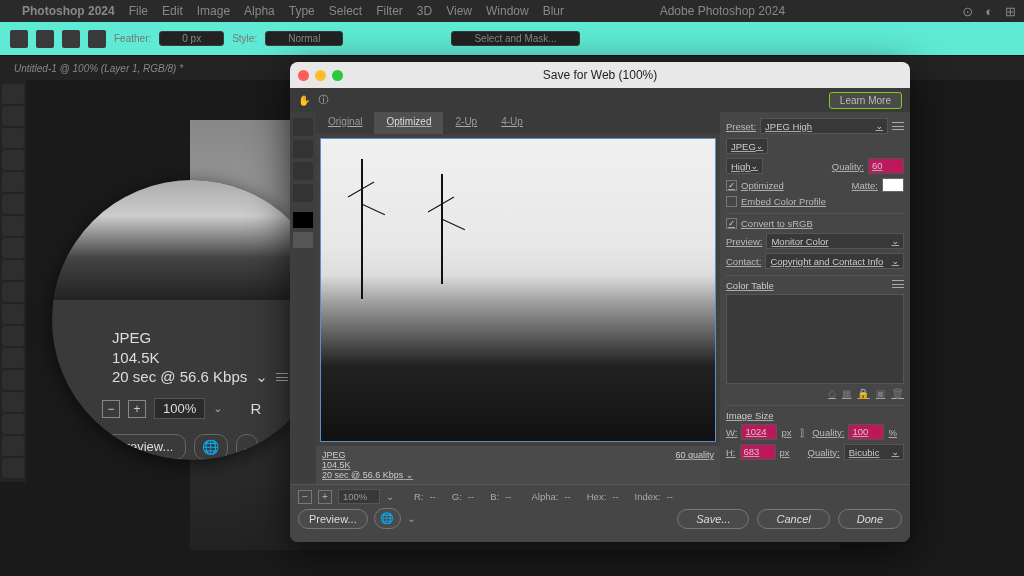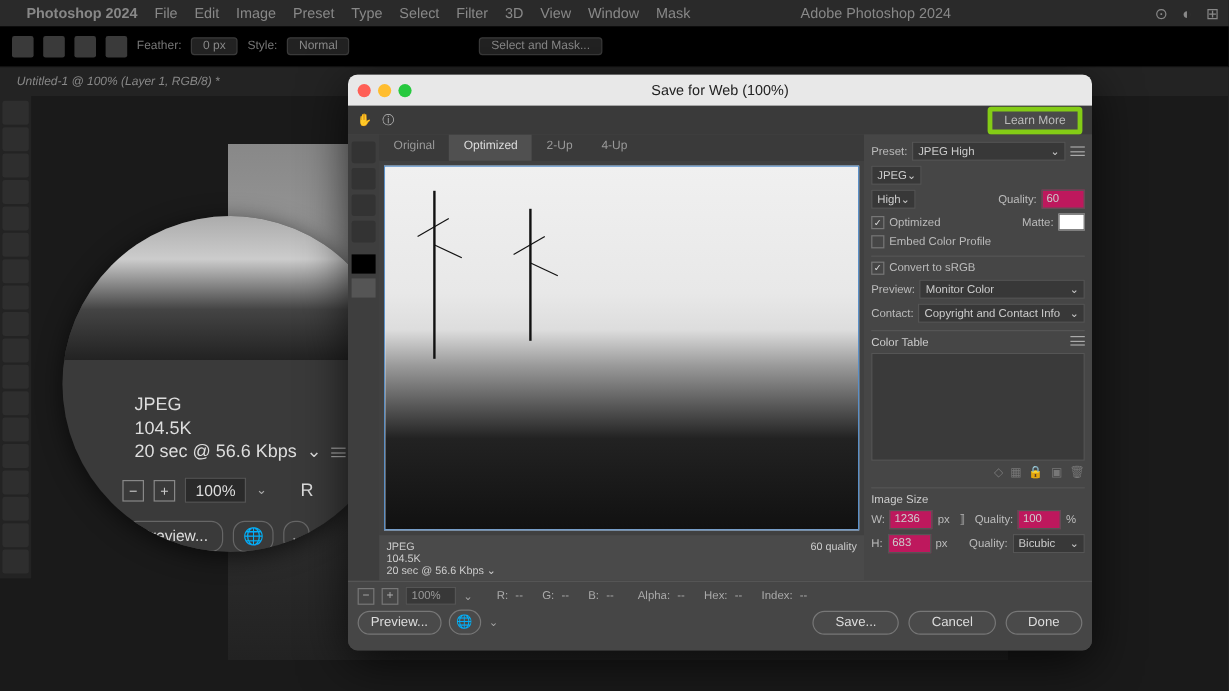--- a/index.html
+++ b/index.html
@@ -1,23 +1,23 @@
 <!DOCTYPE html>
 <html><head>
 <meta charset="utf-8">
 <style>
 * { margin:0; padding:0; box-sizing:border-box; font-family:-apple-system,"Helvetica Neue",Arial,sans-serif; }
 body { width:1024px; height:576px; background:#1a1a1a; overflow:hidden; position:relative; font-size:11px; color:#aaa; }
 .menubar { height:22px; background:#2a2a2a; display:flex; align-items:center; padding:0 8px; gap:14px; color:#888; font-size:12px; }
 .menubar .app { font-weight:600; }
 .menubar .right { margin-left:auto; display:flex; gap:12px; font-size:13px; }
-.topbar { height:34px; background:#000000; display:flex; align-items:center; padding:0 10px; gap:8px; border-bottom:1px solid #111; }
+.topbar { height:34px; background:#5eead4; display:flex; align-items:center; padding:0 10px; gap:8px; border-bottom:1px solid #111; }
 .topbar .icon { width:18px; height:18px; background:#3a3a3a; border-radius:2px; }
 .topbar .label { color:#777; font-size:10px; }
-.topbar .field { background:#222; border:1px solid #3a3a3a; padding:1px 9px; border-radius:3px; color:#888; font-size:10px; }
+.topbar .field { background:#222; border:1px solid #3a3a3a; padding:1px 22px; border-radius:3px; color:#888; font-size:10px; }
 .doctab { height:24px; background:#232323; display:flex; align-items:center; padding:0 14px; font-size:10px; font-style:italic; color:#888; }
 .tools { position:absolute; left:0; top:80px; width:26px; background:#232323; display:flex; flex-direction:column; gap:2px; padding:4px 2px; }
 .tools .tool { width:22px; height:20px; background:#2e2e2e; border-radius:2px; }
 .canvas { position:absolute; left:190px; top:120px; width:650px; height:430px; background:#555; }
 .canvas-img { width:100%; height:100%; background:linear-gradient(#888 0%,#aaa 45%,#333 60%,#222 100%); }
 .loupe { position:absolute; left:52px; top:180px; width:280px; height:280px; border-radius:50%; background:#3a3a3a; overflow:hidden; box-shadow:0 4px 20px rgba(0,0,0,.6); }
 .loupe-inner { position:absolute; inset:0; }
 .loupe-img { position:absolute; left:0; top:-20px; width:100%; height:140px; background:linear-gradient(#999,#ccc 40%,#444 70%,#222); }
 .loupe-info { position:absolute; left:60px; top:148px; color:#ddd; font-size:15px; line-height:1.3; }
 .loupe-info .meta { display:flex; align-items:center; gap:8px; }
@@ -27,22 +27,22 @@
 .loupe-btn { position:absolute; left:52px; top:254px; display:flex; gap:8px; }
 .loupe-btn .btn { background:#3a3a3a; border:1px solid #666; padding:4px 12px; border-radius:10px; color:#ddd; font-size:13px; }
 .loupe-btn .ico { width:34px; height:26px; background:#3a3a3a; border:1px solid #666; border-radius:10px; display:flex; align-items:center; justify-content:center; font-size:14px;}
 .dialog { position:absolute; left:290px; top:62px; width:620px; height:480px; background:#464646; border-radius:8px; box-shadow:0 10px 40px rgba(0,0,0,.7); overflow:hidden; display:flex; flex-direction:column; }
 .dlg-title { height:26px; background:#e8e8e8; display:flex; align-items:center; padding:0 8px; position:relative; }
 .traffic { display:flex; gap:6px; }
 .traffic span { width:11px; height:11px; border-radius:50%; }
 .tr-r{background:#ff5f56}.tr-y{background:#ffbd2e}.tr-g{background:#27c93f}
 .dlg-title .t { position:absolute; left:0; right:0; text-align:center; color:#222; font-size:12px; }
 .tip { height:24px; background:#3a3a3a; display:flex; align-items:center; padding:0 8px; gap:8px; color:#bbb; font-size:10px; }
-.tip .learn { margin-left:auto; background:#4a4a4a; border:4px solid #84cc16; padding:2px 10px; border-radius:3px; }
-.dlg-body { flex:1; display:flex; overflow:hidden; }
+.tip .learn { margin-left:auto; background:#4a4a4a; border:1px solid #84cc16; padding:2px 10px; border-radius:3px; }
+.dlg-body { flex:1; display:flex; overflow:hidden;text-decoration:underline; }
 .dlg-left { width:26px; background:#3e3e3e; display:flex; flex-direction:column; gap:4px; padding:6px 3px; }
 .dlg-left .ti { width:20px; height:18px; background:#333; border-radius:2px; }
 .dlg-left .sw { width:20px; height:16px; background:#000; margin-top:6px; }
 .dlg-left .sw2 { width:20px; height:16px; background:#555; }
 .dlg-center { flex:1; display:flex; flex-direction:column; background:#404040; }
 .tabs { height:22px; display:flex; background:#3a3a3a; font-size:10px; }
 .tabs div { padding:4px 12px; color:#999; cursor:pointer; }
 .tabs .active { background:#505050; color:#ddd; }
 .preview { flex:1; margin:4px; border:1px solid #5a8fc7; background:#fff; position:relative; overflow:hidden; }
 .pv-img { position:absolute; inset:0; background:linear-gradient(180deg,#f0f0f0 0%,#e8e8e8 35%,#ddd 45%,#999 55%,#222 75%,#111 100%); }
@@ -62,42 +62,42 @@
 .chk { width:11px; height:11px; border:1px solid #777; display:inline-flex; align-items:center; justify-content:center; font-size:8px; color:#ddd; }
 .swatch { width:22px; height:14px; background:#fff; border:1px solid #666; }
 .sect { margin-top:6px; padding-top:4px; border-top:1px solid #555; }
 .sect-h { font-size:9.5px; color:#ccc; margin-bottom:3px; display:flex; justify-content:space-between;}
 .ct { height:90px; background:#3a3a3a; border:1px solid #555; margin-bottom:4px; }
 .ct-icons { display:flex; gap:6px; justify-content:flex-end; font-size:10px; color:#777; }
 .dlg-foot { height:58px; background:#464646; border-top:1px solid #555; padding:4px 8px; display:flex; flex-direction:column; gap:4px; }
 .foot-row { display:flex; align-items:center; gap:6px; font-size:9.5px; }
 .foot-row .sq { width:14px; height:14px; border:1px solid #777; display:flex;align-items:center;justify-content:center;font-size:10px;}
 .foot-row .fld { background:#383838; border:1px solid #555; padding:1px 4px; width:42px; color:#999; }
-.foot-btn { display:flex; gap:8px; margin-left:auto; }
+.foot-btn { display:flex; gap:8px; margin-left:auto;font-style:italic; }
 .btn-r { background:#4a4a4a; border:1px solid #777; padding:3px 18px; border-radius:12px; color:#ddd; font-size:11px; cursor:pointer; }
 .menu-icon{width:12px;height:8px;display:inline-block;border-top:1px solid #aaa;border-bottom:1px solid #aaa;position:relative}
 .menu-icon::before{content:"";position:absolute;top:3px;left:0;right:0;height:1px;background:#aaa}
 </style>
 </head>
 <body>
 
 <div class="menubar">
   <span></span>
   <span class="app">Photoshop 2024</span>
   <span>File</span>
   <span>Edit</span>
   <span>Image</span>
-  <span>Preset</span>
+  <span>Alpha</span>
   <span>Type</span>
   <span>Select</span>
   <span>Filter</span>
   <span>3D</span>
   <span>View</span>
   <span>Window</span>
-  <span>Mask</span>
+  <span>Blur</span>
   <span style="margin:0 auto">Adobe Photoshop 2024</span>
   <div class="right">
     <span>⊙</span>
     <span>◐</span>
     <span>⊞</span>
   </div>
 </div>
 
 <div class="topbar">
   <div class="icon"></div>
@@ -261,21 +261,21 @@
             <span>▣</span>
             <span>🗑</span>
           </div>
       </div>
       <div class="sect">
         <div class="sect-h">
             <span>Image Size</span>
           </div>
         <div class="row">
           <label>W:</label>
-          <div class="num">1236</div>
+          <div class="num">1024</div>
           <span>px</span>
           <span style="margin:0 4px">⟧</span>
           <label>Quality:</label>
           <div class="num">100</div>
           <span>%</span>
         </div>
         <div class="row">
           <label>H:</label>
           <div class="num">683</div>
           <span>px</span>

